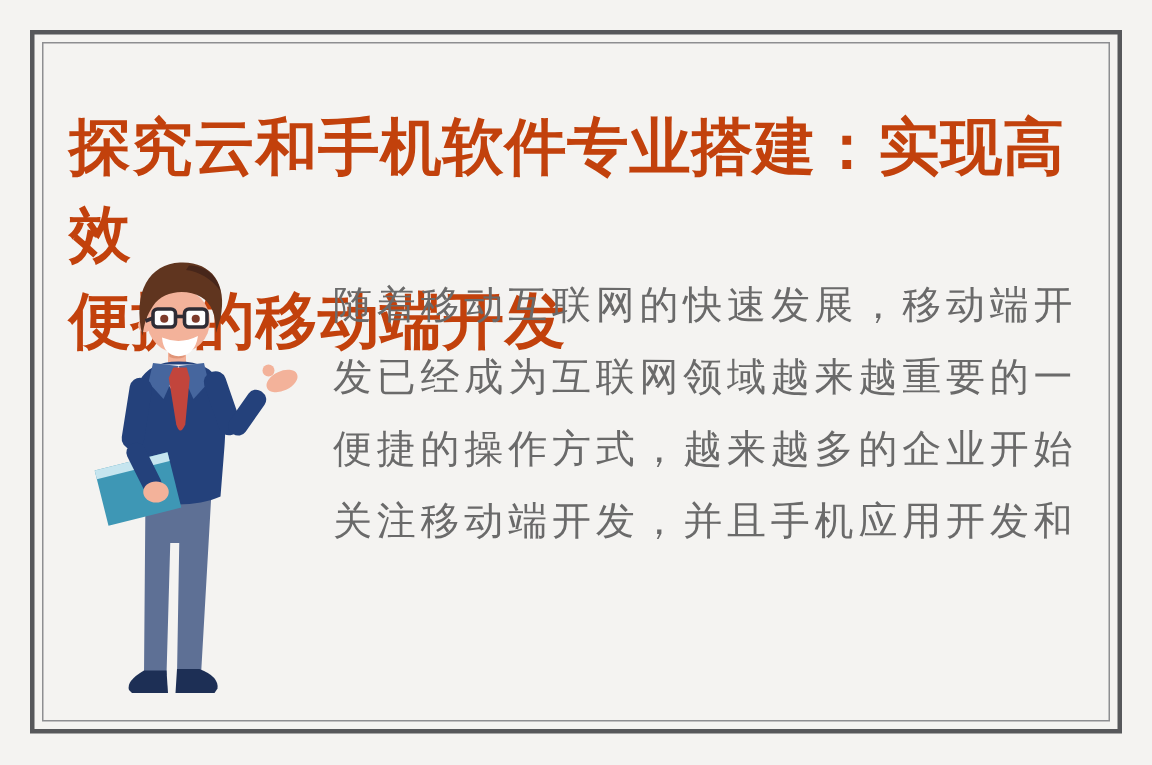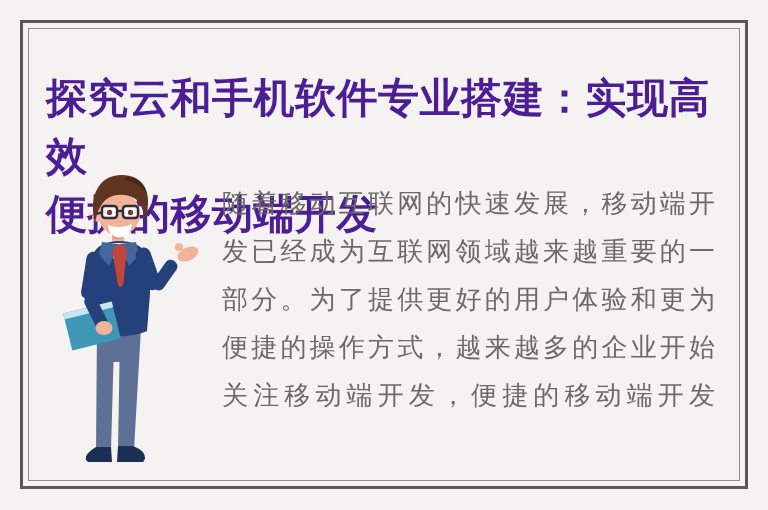--- a/index.html
+++ b/index.html
@@ -10,21 +10,21 @@
   .frame-outer{
     position:absolute;left:20px;top:20px;width:728px;height:469px;
     border:3px solid #57585b;box-sizing:border-box;
   }
   .frame-inner{
     position:absolute;inset:5px;border:1px solid #8d8e91;
   }
   .title{
     position:absolute;left:46px;top:42px;width:700px;
     font-family:"DejaVu Serif",serif;font-weight:bold;
-    color:#4c1d95;font-size:41px;line-height:58px;letter-spacing:0.5px;
+    color:#c2410c;font-size:41px;line-height:58px;letter-spacing:0.5px;
   }
   .t-line{display:block;}
   .body-text{
     position:absolute;left:222px;top:180px;width:494px;
     color:#6a6a6a;font-size:26px;line-height:48px;
   }
   .b-line{
     display:block;text-align:justify;text-align-last:justify;
     letter-spacing:1px;
     font-family:Liberation Serif, serif;
@@ -99,18 +99,17 @@
     <path class="c-line" d="M77 51 L83 51"></path>
     <path class="c-line" d="M62 52 L57 54"></path>
     <circle class="c-pupil" cx="69.5" cy="52.5" r="2.7"></circle>
     <circle class="c-pupil" cx="90.5" cy="52.5" r="2.7"></circle>
     <path class="c-white" d="M68 65 Q80 70 92 64 Q90 77 79 77.5 Q69 77 68 65 Z"></path>
   </svg>
 
   <div class="body-text">
     <span class="b-line">随着移动互联网的快速发展，移动端开</span>
     <span class="b-line">发已经成为互联网领域越来越重要的一</span>
-    <span class="b-line">部分。为了提供更好的用户体验和更为</span>
     <span class="b-line">便捷的操作方式，越来越多的企业开始</span>
-    <span class="b-line">关注移动端开发，便捷的移动端开发</span>
+    <span class="b-line">关注移动端开发，并且手机应用开发和</span>
   </div>
 
 </div>
 
 </body></html>

